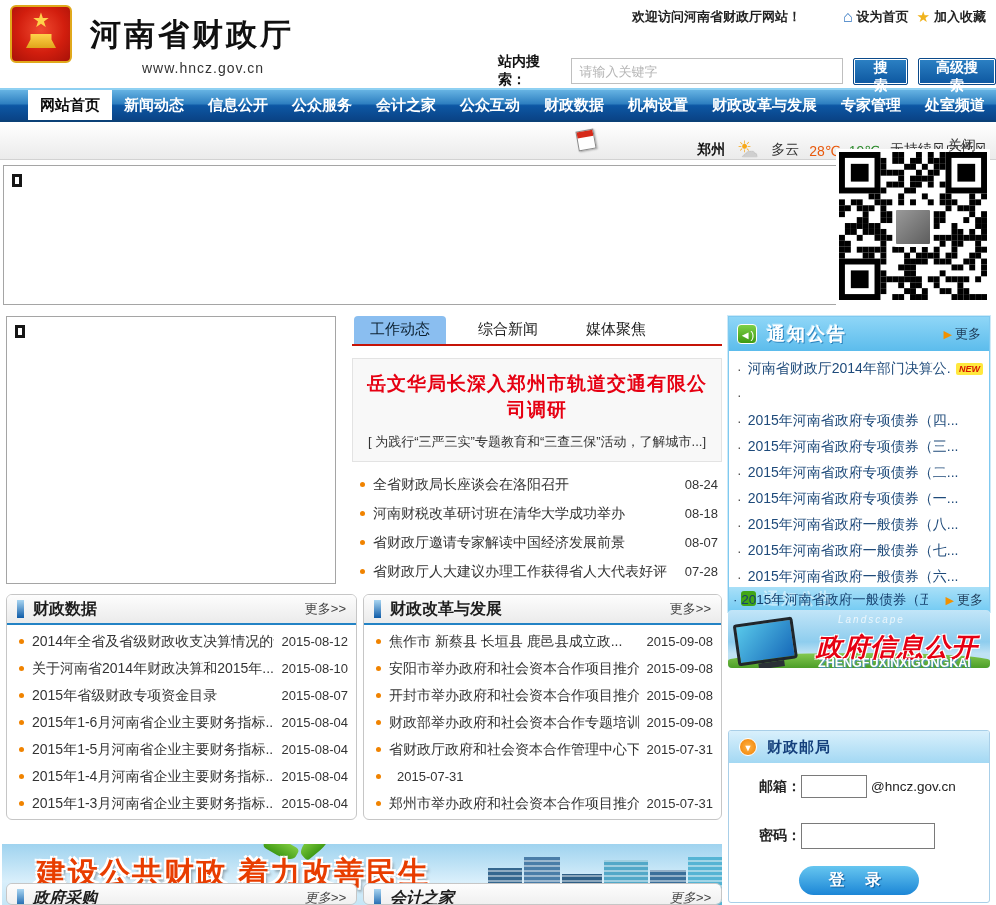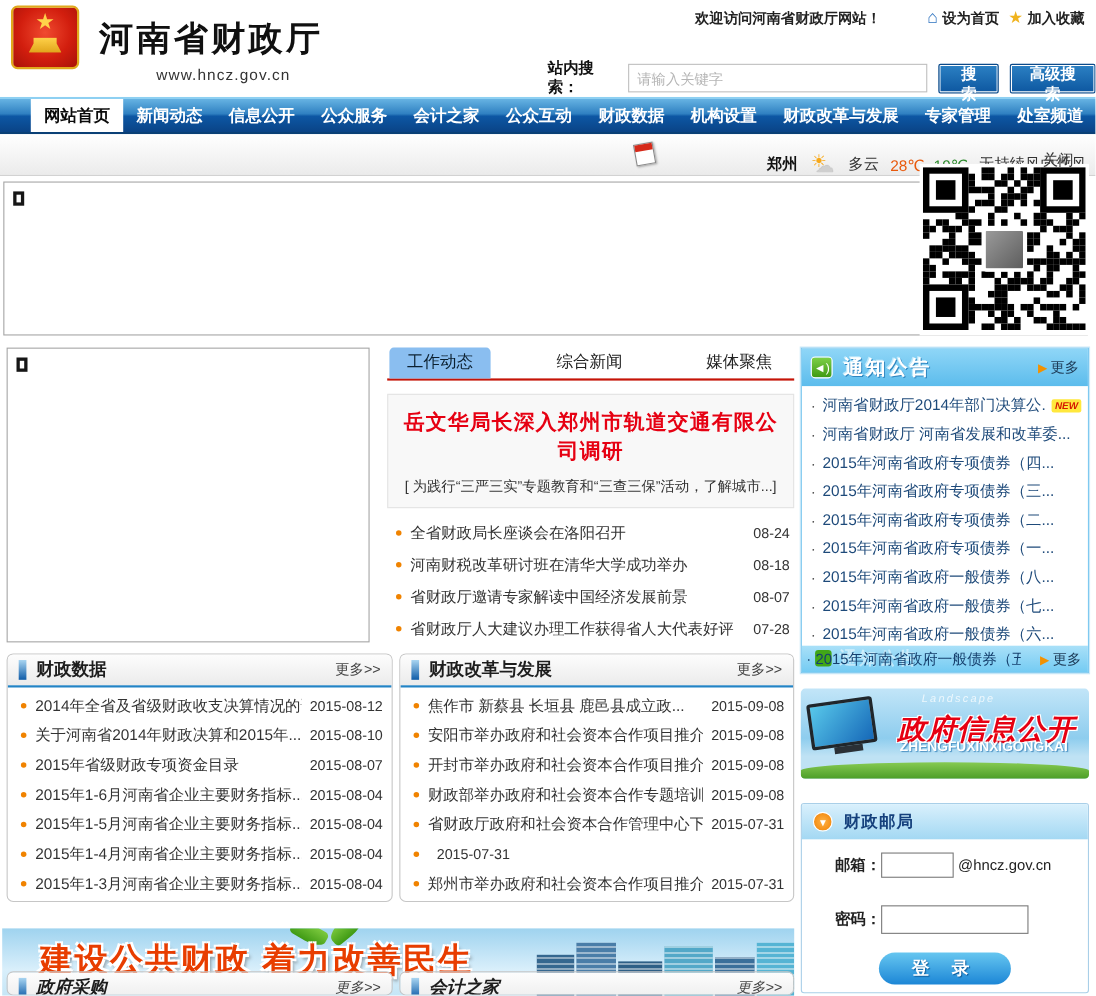--- a/index.html
+++ b/index.html
@@ -66,21 +66,21 @@
   .w-lo { color:#2e8b2e; }
 
   
   .main { position:relative; height:745px; }
 
   .plain-box { position:absolute; background:#fff; border:1px solid #a5a5a5; }
   .broken-ico { width:10px; height:13px; border:3px solid #161616; background:#fff; margin:8px; }
 
   
   .mid-col { position:absolute; left:352px; top:156px; width:370px; height:272px; }
-  .tab-row { display:flex; gap:44px; padding-left:2px; border-bottom:2px solid #c51408; }
+  .tab-row { display:flex; gap:16px; padding-left:2px; border-bottom:2px solid #c51408; }
   .tab { padding:4px 16px 5px; font-size:15px; color:#222; }
   .tab.active { background:#8abef0; border-radius:4px 4px 0 0; color:#0c2030; }
   .headline-box { margin-top:12px; background:#f8f8f8; border:1px solid #e3e3e3;
     padding:12px 8px 10px; text-align:center; }
   .headline { font-size:19px; font-weight:bold; color:#e60012; letter-spacing:1px; }
   .headline-sub { margin-top:10px; font-size:13px; color:#333; }
   .news-list { margin-top:8px; }
   .news-row { display:flex; align-items:center; height:29px; padding:0 4px; font-size:14px; }
   .dot { flex:none; width:5px; height:5px; border-radius:50%; background:#f08300; margin:0 8px 0 4px; }
   .news-title { flex:1; color:#333; white-space:nowrap; overflow:hidden; }
@@ -121,21 +121,21 @@
   .section-box { position:absolute; background:#fff; border:1px solid #c6c6c6; border-radius:6px; overflow:hidden; }
   .section-head { height:30px; display:flex; align-items:center; padding:0 10px;
     background:linear-gradient(#fdfdfd,#ebebeb); border-bottom:2px solid #2383c5; }
   .vbar { width:7px; height:18px; background:linear-gradient(#a9d5f1,#0f5ca8); margin-right:9px; }
   .section-title { flex:1; font-size:16px; font-weight:bold; color:#1d1d1d; }
   .more-gray { font-size:13px; color:#444; }
   .sec-list { padding:3px 8px 0; }
   .sec-row { display:flex; align-items:center; height:27px; font-size:14px; }
 
   
-  .info-banner { position:absolute; left:728px; top:466px; width:262px; height:82px;
+  .info-banner { position:absolute; left:728px; top:450px; width:262px; height:58px;
     border-radius:4px; overflow:hidden; cursor:pointer;
     background:linear-gradient(180deg,#c2e5f8 0%,#8ecdee 55%,#bfe2f4 75%); }
   .info-banner .grass { position:absolute; left:0; right:0; bottom:0; height:15px;
     background:linear-gradient(#86ca52,#4c9e28); border-radius:60% 60% 0 0; }
   .monitor { position:absolute; left:8px; top:10px; width:66px; height:52px; transform:rotate(-8deg); }
   .monitor .scr { width:60px; height:42px; background:linear-gradient(135deg,#58c8ea,#1668b8);
     border:3px solid #20262b; border-radius:3px; }
   .monitor .stand { margin:0 auto; width:26px; height:6px; background:#2a3036; }
   .ib-watermark { position:absolute; left:110px; top:4px; font-size:10px; font-style:italic;
     color:#fff; opacity:.75; letter-spacing:2px; }
@@ -320,21 +320,20 @@
     <div class="notice-list">
 
         <div class="notice-row">
           <span class="nb">·</span>
           <a class="nt">河南省财政厅2014年部门决算公...</a>
           <span class="new-badge">NEW</span>
         </div>
 
         <div class="notice-row">
           <span class="nb">·</span>
-          <a class="nt">河南省财政厅 河南省发展和改革委...</a>
 
         </div>
 
         <div class="notice-row">
           <span class="nb">·</span>
           <a class="nt">2015年河南省政府专项债券（四...</a>
 
         </div>
 
         <div class="notice-row">

